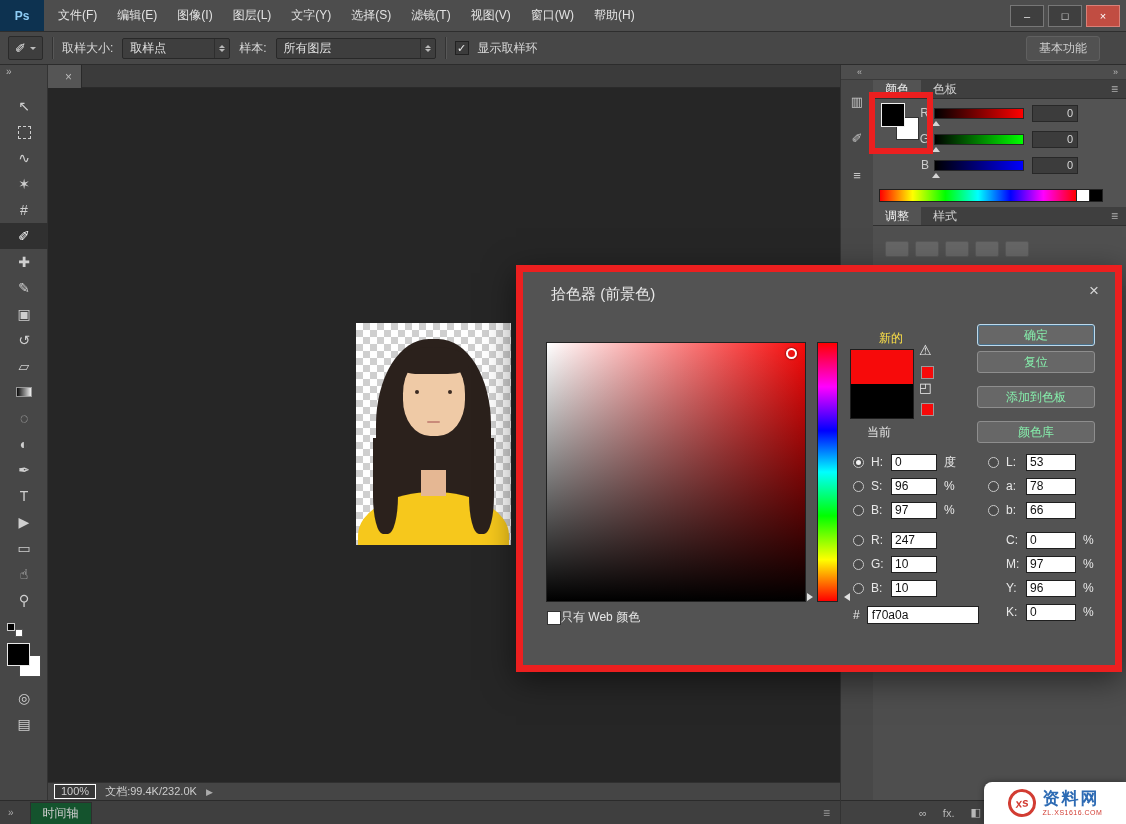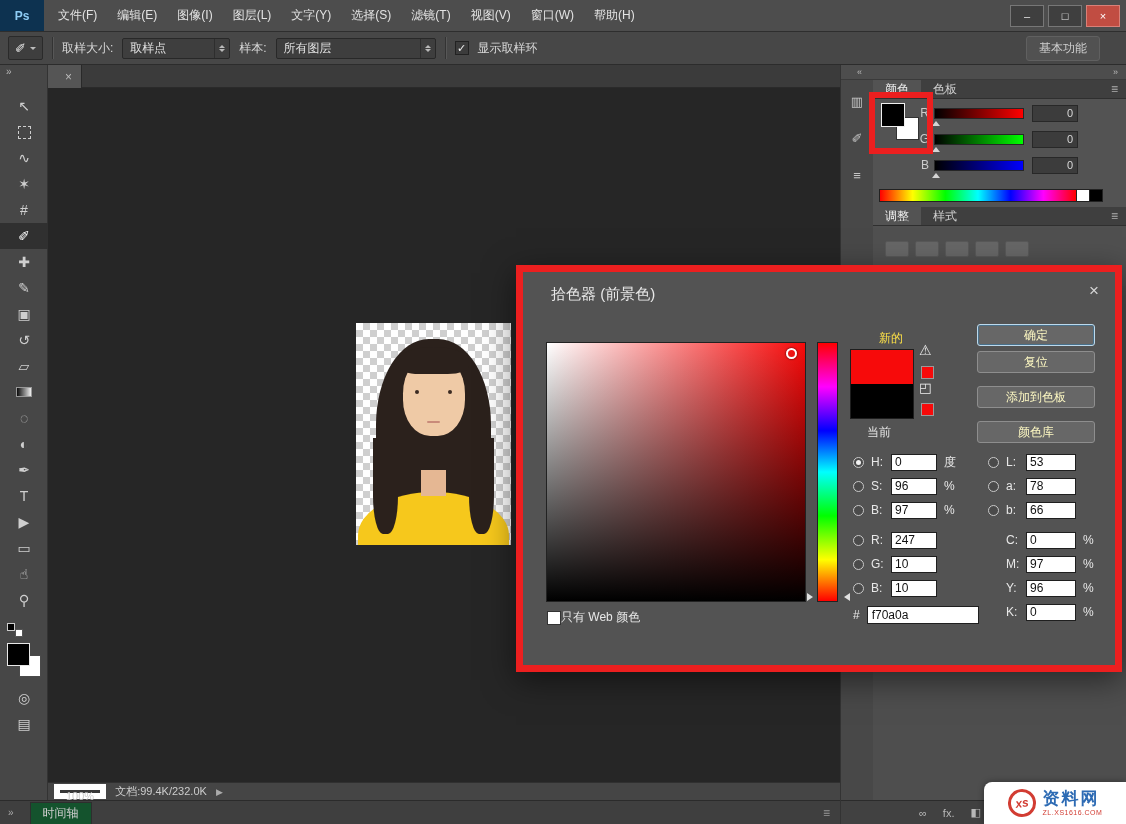--- a/index.html
+++ b/index.html
@@ -62,21 +62,21 @@
 .neck{position:absolute;left:42%;bottom:22%;width:16%;height:12%;background:#e5b793}
 .face{position:absolute;left:30%;top:14%;width:40%;height:37%;background:#efcaa6;border-radius:48% 48% 44% 44%}
 .fringe{position:absolute;left:27%;top:11%;width:46%;height:12%;background:#2b211c;border-radius:50% 50% 30% 30%}
 .eyes{position:absolute;left:37%;top:30%;width:26%;height:4px}
 .eyes::before,.eyes::after{content:'';position:absolute;top:0;width:4px;height:4px;border-radius:50%;background:#3a2a22}
 .eyes::before{left:2px}.eyes::after{right:2px}
 .mouth{position:absolute;left:46%;top:44%;width:8%;height:2px;background:#c98b7a;border-radius:2px}
 
 
 .statusbar{position:absolute;left:48px;top:782px;width:792px;height:18px;background:#454545;border-top:1px solid #303030;display:flex;align-items:center;gap:9px;font-size:11px;color:#ccc;padding:0 6px}
-.zoom-box{background:#373737;border:6px solid #ffffff;padding:0 6px;height:15px;line-height:13px}
+.zoom-box{background:#373737;border:1px solid #ffffff;padding:0 6px;height:15px;line-height:13px}
 .sb-expand{color:#aaa;font-size:9px}
 .timeline{position:absolute;left:0;top:800px;width:840px;height:24px;background:#3f3f3f;border-top:1px solid #2b2b2b;display:flex;align-items:center}
 .tl-collapse{margin:0 16px 0 8px;color:#aaa;font-size:10px}
 .tl-tab{padding:2px 12px;background:#14532d;border:1px solid #2e2e2e;border-bottom:none;color:#ccc;white-space:nowrap}
 .tl-menu{margin-left:auto;margin-right:10px;color:#999}
 
 
 .rightcol{position:absolute;left:840px;top:65px;width:286px;height:759px;background:#484848;border-left:1px solid #333}
 .collapse-bar{position:absolute;left:0;top:0;width:100%;height:15px;background:#4d4d4d;border-bottom:1px solid #3a3a3a;color:#b9b9b9;font-size:9px}
 .collapse-bar .cl{position:absolute;left:16px;top:2px}
@@ -125,21 +125,21 @@
 .pk-hue-l{position:absolute;left:284px;top:321px;width:0;height:0;border:4px solid transparent;border-left:6px solid #e0e0e0}
 .pk-hue-r{position:absolute;left:317px;top:321px;width:0;height:0;border:4px solid transparent;border-right:6px solid #e0e0e0}
 .pk-new-label{position:absolute;left:356px;top:58px;color:#fde047}
 .pk-swatches{position:absolute;left:327px;top:77px;width:64px;height:70px;border:1px solid #1e1e1e}
 .pk-sw-new,.pk-sw-cur{width:62px;height:34px}
 .pk-cur-label{position:absolute;left:344px;top:152px;color:#e6e6e6}
 .pk-warn{position:absolute;left:396px;top:70px;color:#eee;font-size:14px}
 .pk-warn-sq{position:absolute;left:398px;top:94px;width:13px;height:13px;border:1px solid #999}
 .pk-cube{position:absolute;left:396px;top:108px;color:#eee;font-size:13px}
 .pk-cube-sq{position:absolute;left:398px;top:131px;width:13px;height:13px;border:1px solid #999}
-.pk-btn{position:absolute;left:454px;width:118px;height:22px;background:#676767;border:1px solid #8e8e8e;border-radius:3px;color:#fef9c3;display:flex;align-items:center;justify-content:center}
+.pk-btn{position:absolute;left:454px;width:118px;height:22px;background:#676767;border:1px solid #8e8e8e;border-radius:3px;color:#86efac;display:flex;align-items:center;justify-content:center}
 .pk-btn.primary{border:1px solid #bcd9ec;box-shadow:inset 0 0 0 1px #49708a}
 .pk-ok{top:52px}.pk-reset{top:79px}.pk-add{top:114px}.pk-lib{top:149px}
 .pf-col{position:absolute;top:178px}
 .pf-left{left:330px}
 .pf-right{left:465px}
 .pf-row{display:flex;align-items:center;height:24px}
 .pf-row.gap{margin-top:6px}
 .radio{width:11px;height:11px;border-radius:50%;border:1px solid #c9c9c9;background:#4a4a4a;display:flex;align-items:center;justify-content:center;flex:0 0 auto}
 .radio.on::after{content:'';width:5px;height:5px;border-radius:50%;background:#f2f2f2}
 .radio.none{visibility:hidden}

